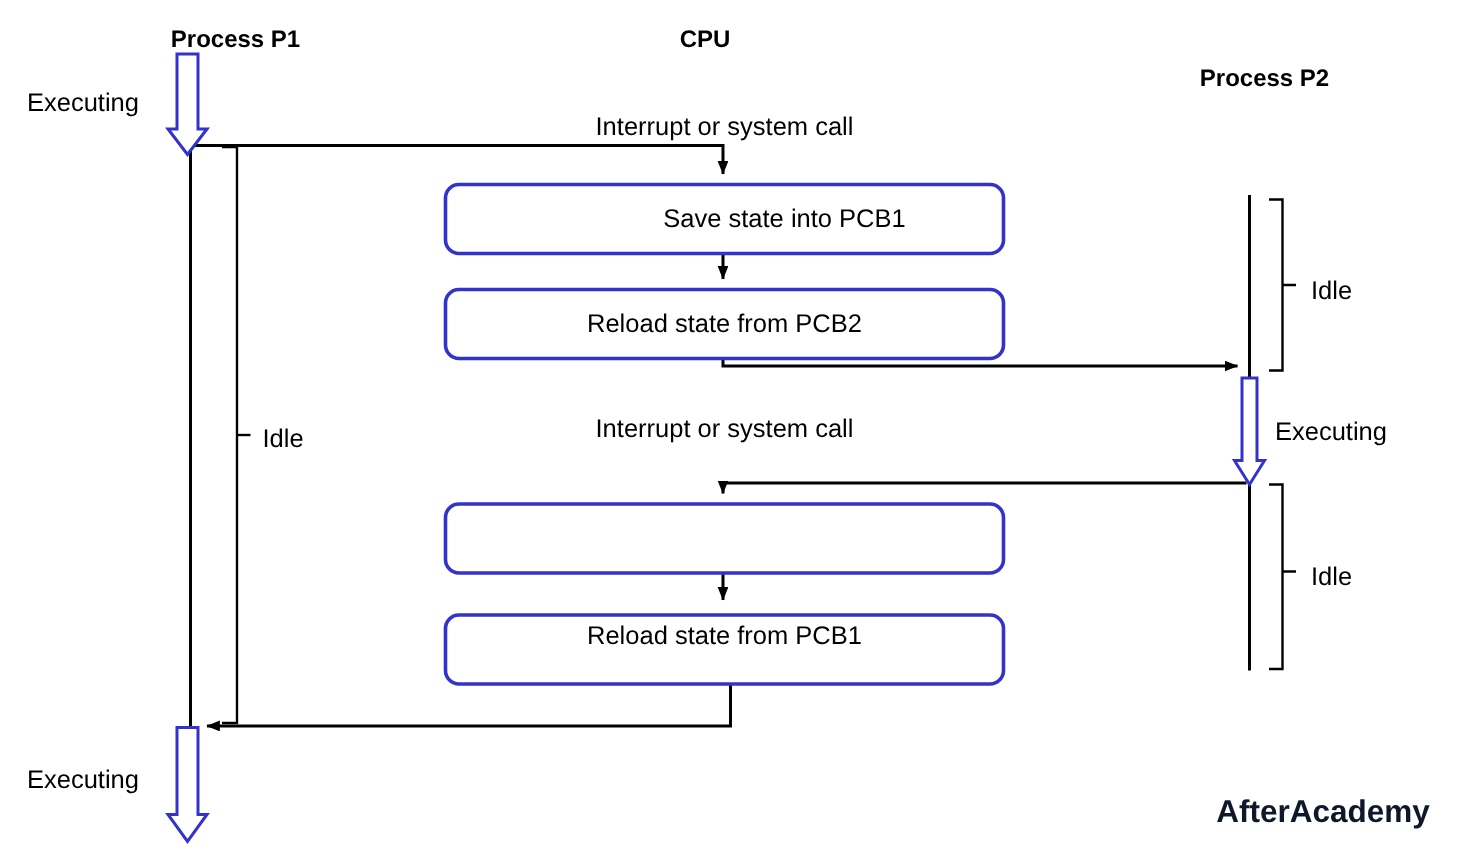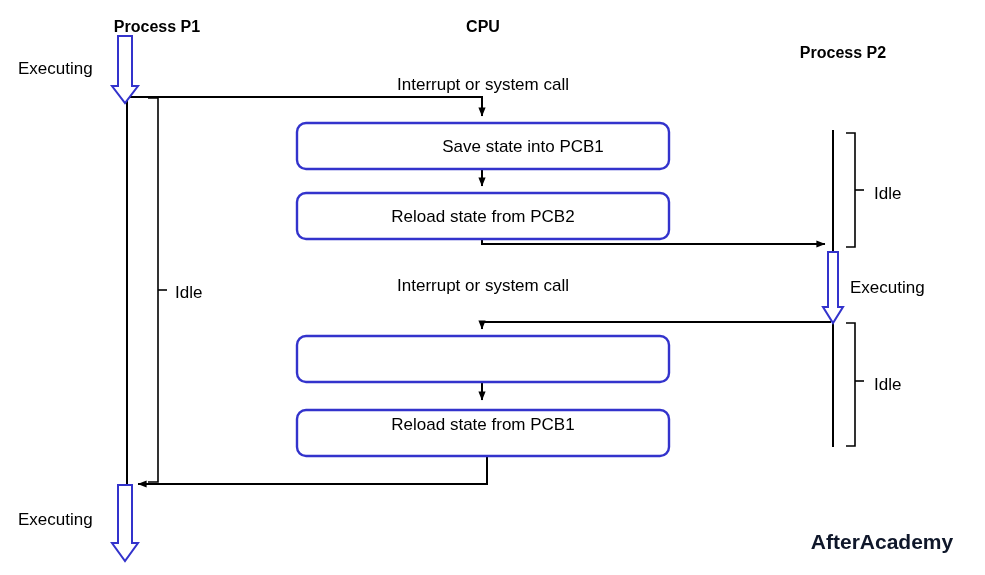--- a/index.html
+++ b/index.html
@@ -109,21 +109,21 @@
 
     <path d="M118,485 L132,485 L132,543 L138,543 L125,561 L112,543 L118,543 Z" fill="#ffffff" stroke="#3333cc" stroke-width="2" stroke-linejoin="miter"></path>
 
     <rect x="297" y="123" width="372" height="46" rx="9" ry="9" fill="#ffffff" stroke="#3333cc" stroke-width="2.4"></rect>
     <rect x="297" y="193" width="372" height="46" rx="9" ry="9" fill="#ffffff" stroke="#3333cc" stroke-width="2.4"></rect>
     <rect x="297" y="336" width="372" height="46" rx="9" ry="9" fill="#ffffff" stroke="#3333cc" stroke-width="2.4"></rect>
     <rect x="297" y="410" width="372" height="46" rx="9" ry="9" fill="#ffffff" stroke="#3333cc" stroke-width="2.4"></rect>
   </svg>
 
   <div class="hdr" style="left:128px; top:19px;margin-left:29px;">Process P1</div>
-  <div class="hdr" style="left:483px; top:19px;">CPU</div>
+  <div class="hdr" style="left:470px; top:19px;">CPU</div>
   <div class="hdr" style="left:843px; top:8px;margin-top:37px;">Process P2</div>
 
   <div class="boxlbl" style="left:483px; top:146px;margin-left:40px;">Save state into PCB1</div>
   <div class="boxlbl" style="left:483px; top:216px;">Reload state from PCB2</div>
   <div class="boxlbl" style="left:483px; top:424px;">Reload state from PCB1</div>
 
   <div class="lbl centered" style="left:483px; top:76px;">Interrupt or system call</div>
   <div class="lbl centered" style="left:483px; top:277px;">Interrupt or system call</div>
 
   <div class="lbl" style="left:18px; top:60px;">Executing</div>

